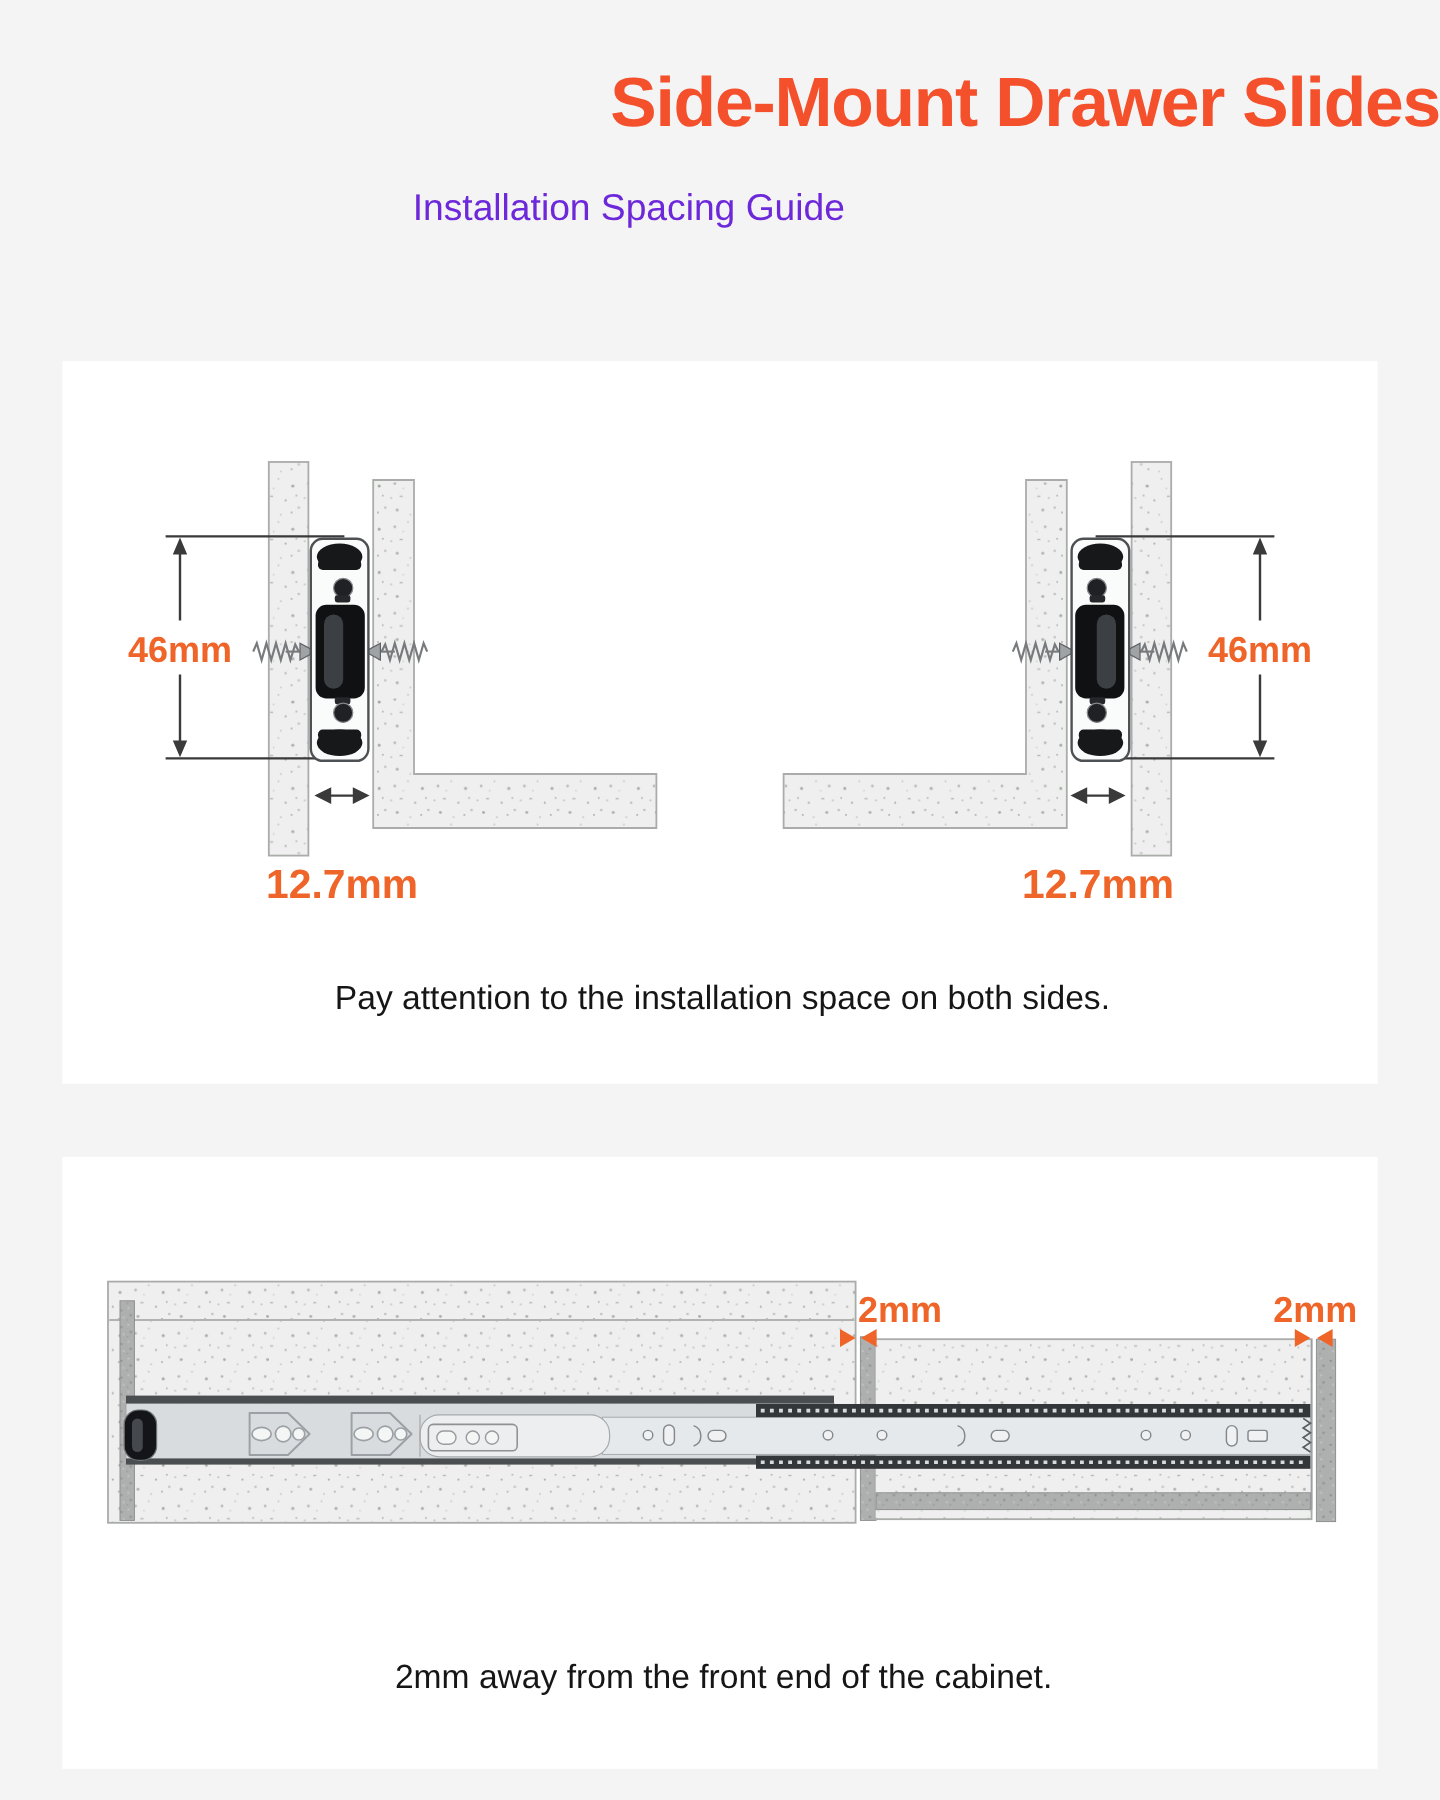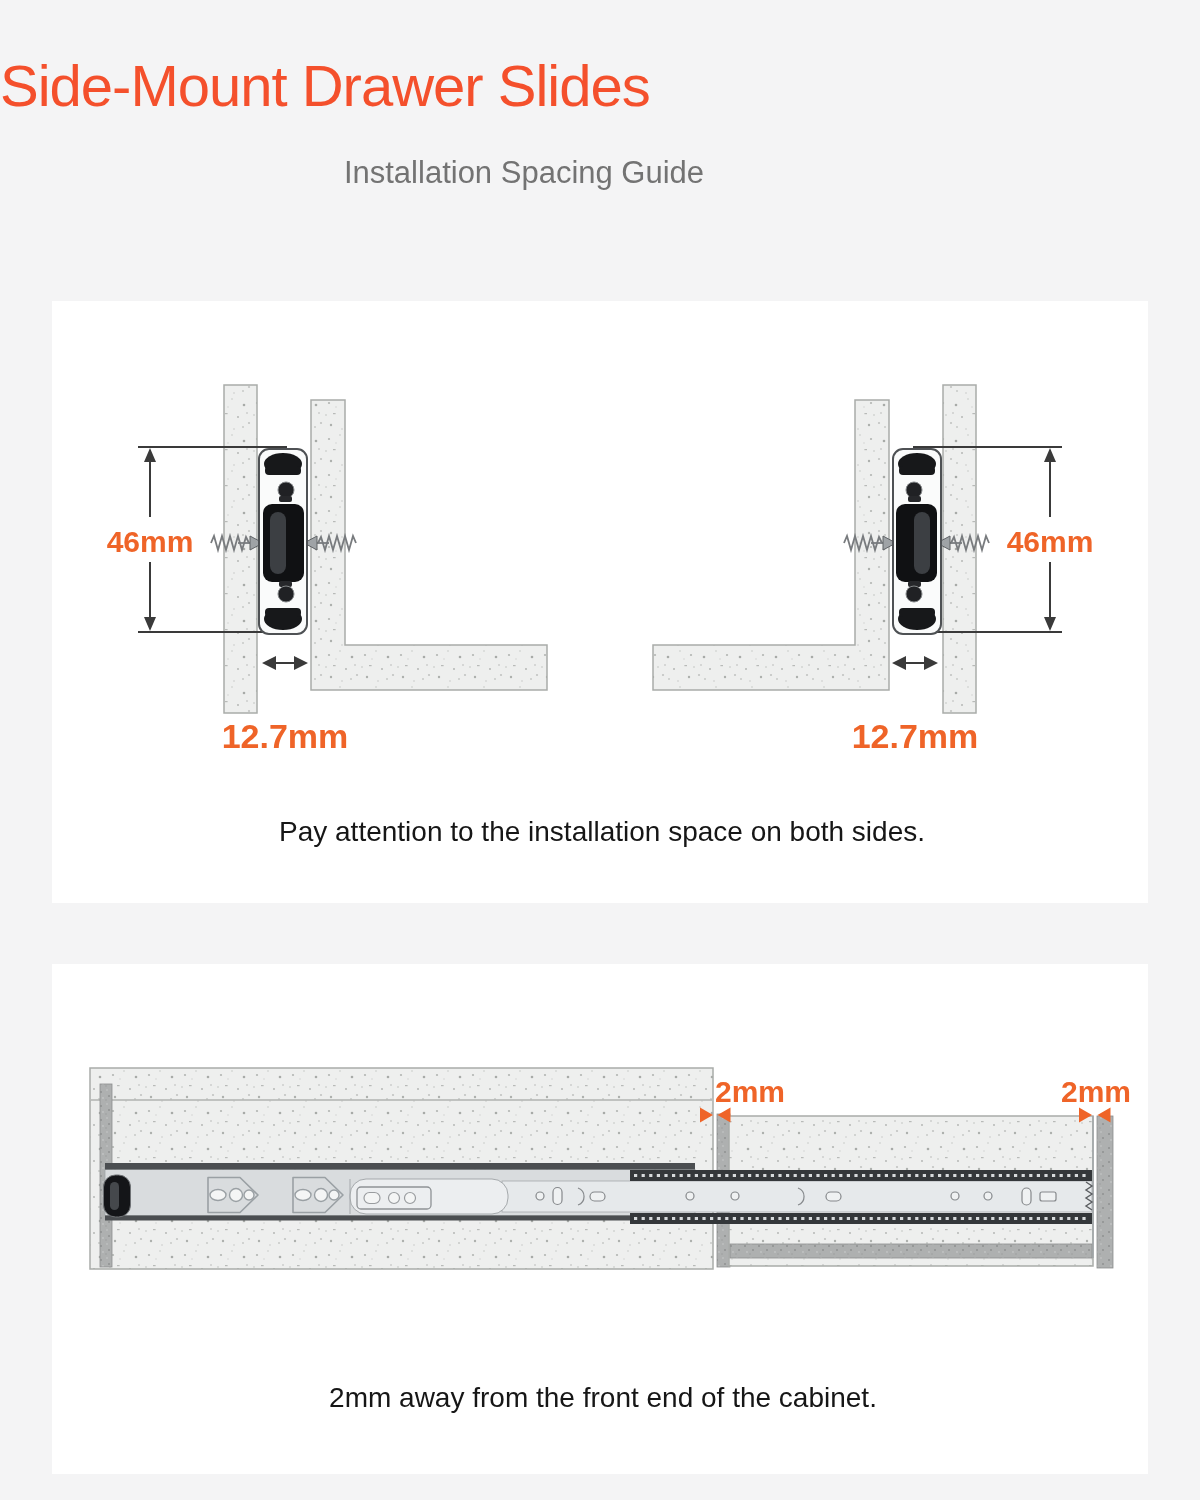--- a/index.html
+++ b/index.html
@@ -7,26 +7,26 @@
     --accent_label:#ef6428; --text_dark:#161616; --line_dark:#3a3a3a;
   }
   *{margin:0;padding:0;box-sizing:border-box;}
   html,body{width:1200px;height:1500px;}
   body{
     background:var(--page_bg);
     font-family:"Liberation Sans","DejaVu Sans",sans-serif;
     position:relative;overflow:hidden;
   }
   .title{
-    position:absolute;top:52px;left:0;width:1200px;text-align:left;
-    font-size:58px;font-weight:400;letter-spacing:-1px;color:var(--accent_title);
+    position:absolute;top:52px;left:0;width:1200px;text-align:right;
+    font-size:58px;font-weight:700;letter-spacing:-1px;color:var(--accent_title);
   }
   .subtitle{
     position:absolute;top:155px;left:0;width:1036px;text-align:center;
-    font-size:31px;font-weight:400;color:#737373;padding-left:12px;
+    font-size:31px;font-weight:400;color:#6d28d9;padding-left:12px;
   }
   .panel{position:absolute;left:52px;width:1096px;background:var(--panel_bg);text-decoration:underline;}
   #panel1{top:301px;height:602px;}
   #panel2{top:964px;height:510px;}
   svg{display:block;}
   .dim-label{fill:var(--accent_label);font-weight:bold;font-size:30px;}
   .dim-label-lg{fill:var(--accent_label);font-weight:bold;font-size:34px;}
   .caption{fill:var(--text_dark);font-size:28px;font-weight:400;}
   .dimline{stroke:var(--line_dark);stroke-width:2;fill:none;}
   .dimhead{fill:var(--line_dark);stroke:none;}

